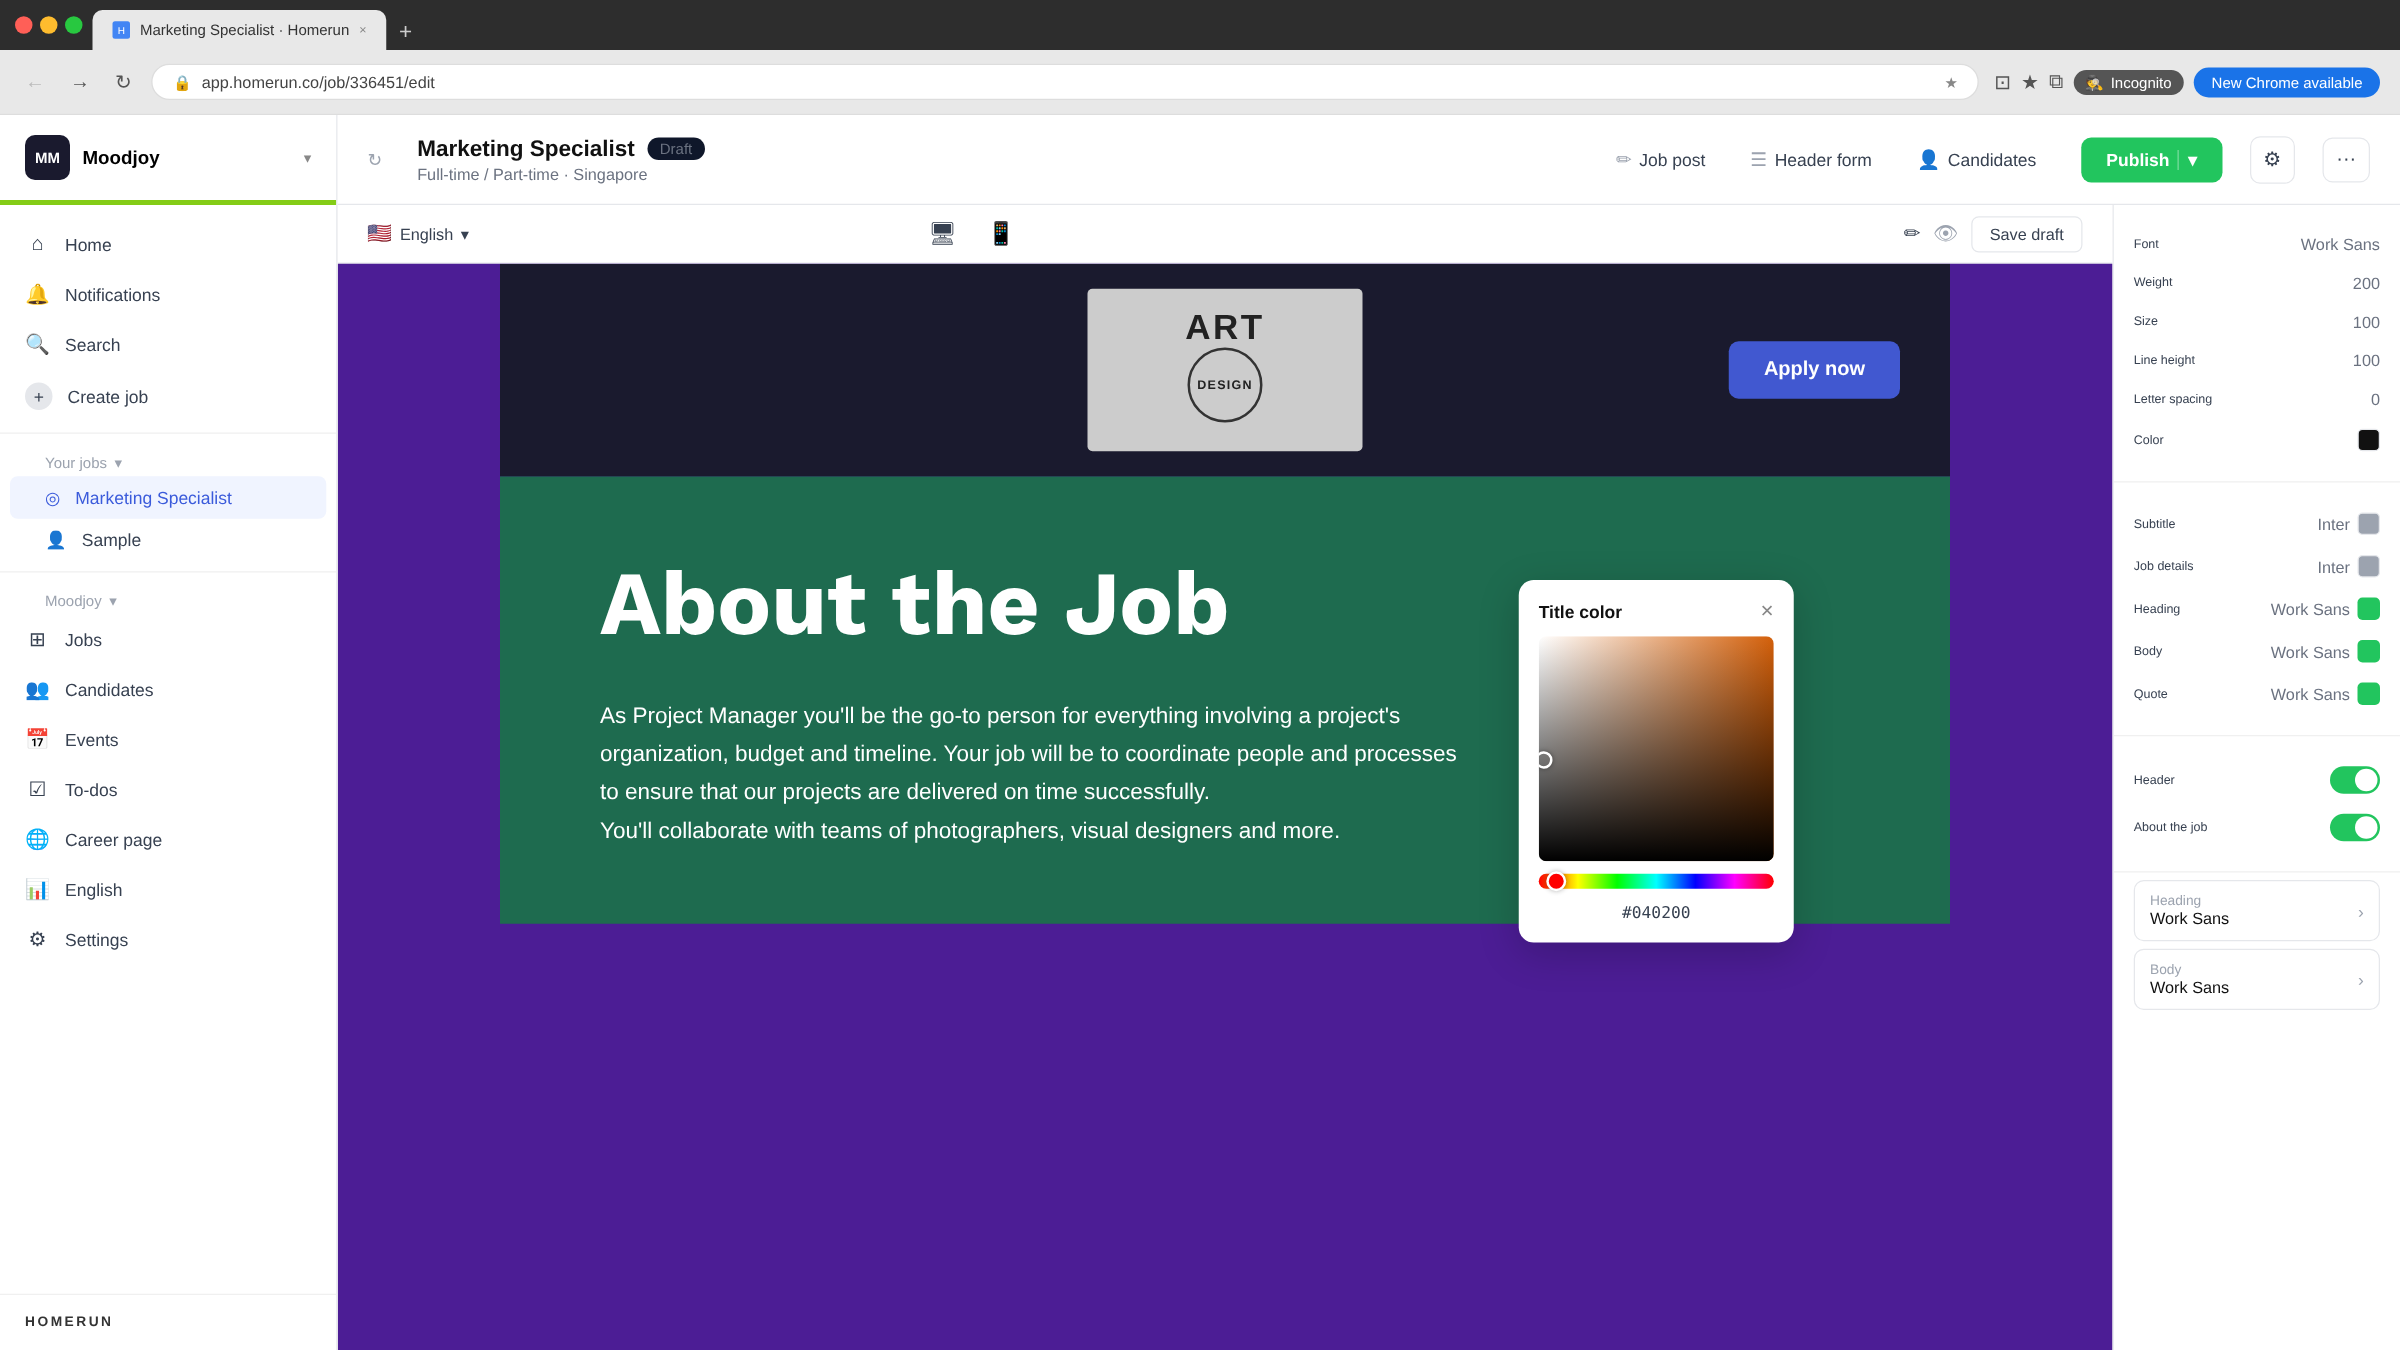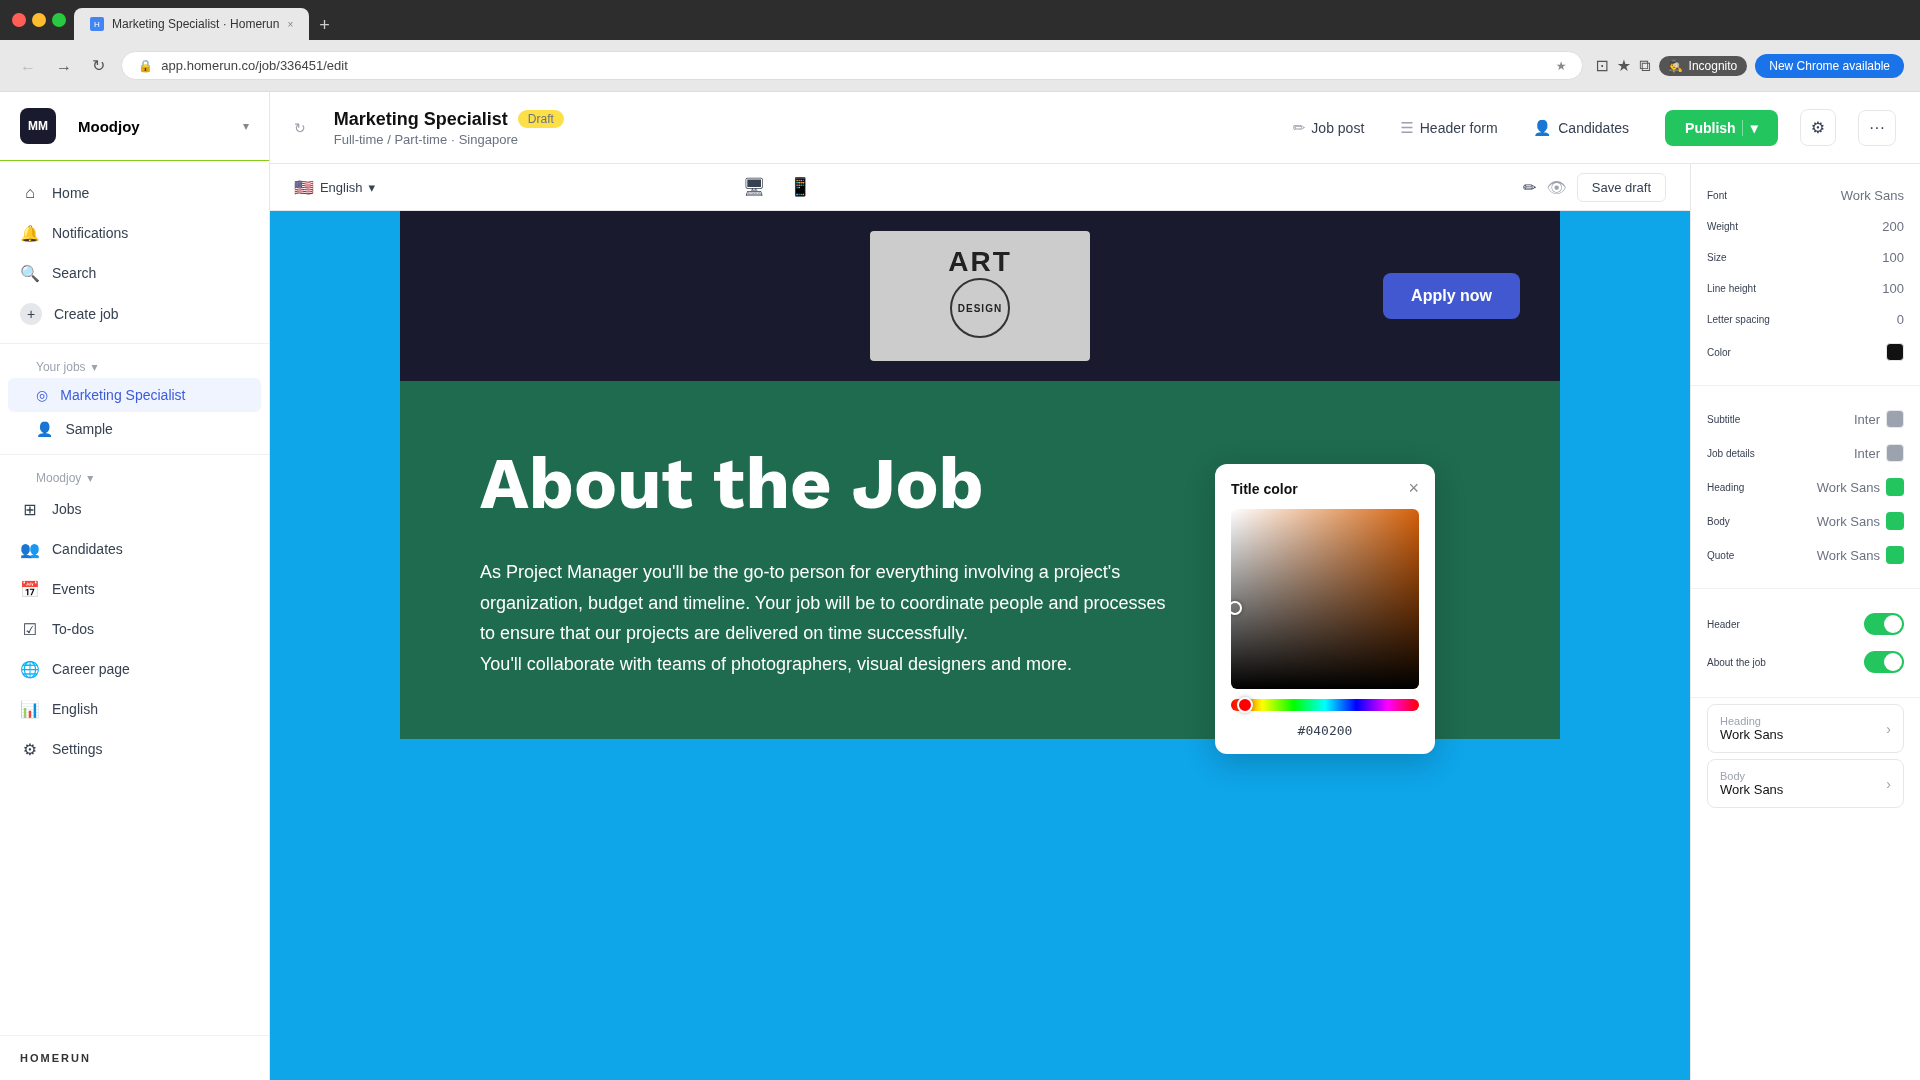--- a/index.html
+++ b/index.html
@@ -28,21 +28,21 @@
     .address-actions { display: flex; gap: 8px; align-items: center; }
     .addr-icon { font-size: 16px; color: #555; cursor: pointer; }
     .incognito-badge { background: #555; color: white; padding: 3px 10px; border-radius: 12px; font-size: 12px; display: flex; align-items: center; gap: 5px; }
     .new-chrome-badge { background: #1a73e8; color: white; padding: 5px 14px; border-radius: 16px; font-size: 12px; font-weight: 500; cursor: pointer; white-space: nowrap; }
 
     
     .app { display: flex; height: calc(1080px - 92px); }
 
     
     .sidebar { width: 270px; background: white; border-right: 1px solid #e5e7eb; display: flex; flex-direction: column; padding: 0; flex-shrink: 0; overflow-y: auto; }
-    .sidebar-header { padding: 16px 20px; display: flex; align-items: center; gap: 22px; border-bottom: 1px solid #84cc16; }
+    .sidebar-header { padding: 16px 20px; display: flex; align-items: center; gap: 10px; border-bottom: 4px solid #84cc16; }
     .avatar { width: 36px; height: 36px; background: #1a1a2e; border-radius: 8px; display: flex; align-items: center; justify-content: center; color: white; font-size: 12px; font-weight: 600; flex-shrink: 0; }
     .company-name { font-weight: 600; font-size: 15px; }
     .chevron-icon { color: #888; font-size: 12px; margin-left: auto; }
 
     .sidebar-nav { padding: 12px 0; }
     .nav-item { display: flex; align-items: center; gap: 12px; padding: 10px 20px; cursor: pointer; color: #374151; font-size: 14px; }
     .nav-item .icon { width: 20px; height: 20px; display: flex; align-items: center; justify-content: center; font-size: 16px; }
     .nav-divider { border: none; border-top: 1px solid #f0f0f0; margin: 8px 0; }
     .nav-section-label { padding: 8px 36px 4px; font-size: 12px; color: #9ca3af; font-weight: 500; display: flex; align-items: center; gap: 6px; }
     .nav-sub-item { display: flex; align-items: center; gap: 12px; padding: 9px 20px 9px 36px; cursor: pointer; color: #374151; font-size: 14px; }
@@ -52,38 +52,38 @@
     .homerun-logo { font-size: 11px; font-weight: 700; letter-spacing: 2px; color: #333; text-transform: uppercase; }
 
     
     .main { flex: 1; display: flex; flex-direction: column; overflow: hidden; }
 
     
     .topbar { background: white; border-bottom: 1px solid #e5e7eb; padding: 0 24px; height: 72px; display: flex; align-items: center; gap: 20px; }
     .job-title-area { flex: 1; }
     .job-title-row { display: flex; align-items: center; gap: 10px; }
     .job-title { font-size: 18px; font-weight: 600; color: #111; }
-    .draft-badge { background: #fde047; color: #6b7280; padding: 2px 10px; border-radius: 12px; font-size: 12px; font-weight: 500; }
+    .draft-badge { background: #0f172a; color: #6b7280; padding: 2px 10px; border-radius: 12px; font-size: 12px; font-weight: 500; }
     .job-meta { font-size: 13px; color: #6b7280; margin-top: 2px; }
     .refresh-icon { color: #9ca3af; font-size: 14px; cursor: pointer; margin-right: 8px; }
 
     .topbar-tabs { display: flex; gap: 4px; align-items: center; }
     .topbar-tab { display: flex; align-items: center; gap: 6px; padding: 8px 16px; border-radius: 8px; cursor: pointer; color: #374151; font-size: 14px; font-weight: 500; }
     .topbar-tab .tab-icon { font-size: 15px; color: #9ca3af; }
     .topbar-actions { display: flex; align-items: center; gap: 22px; margin-left: auto; }
     .publish-btn { background: #22c55e; color: white; border: none; padding: 10px 20px; border-radius: 8px; font-size: 14px; font-weight: 600; cursor: pointer; display: flex; align-items: center; gap: 6px; }
     .publish-btn .chevron { border-left: 1px solid rgba(255,255,255,0.4); padding-left: 8px; }
     .settings-icon-btn { background: none; border: 1px solid #e5e7eb; padding: 8px 10px; border-radius: 8px; cursor: pointer; font-size: 16px; color: #374151; }
     .more-btn { background: none; border: 1px solid #e5e7eb; padding: 8px 10px; border-radius: 8px; cursor: pointer; font-size: 16px; color: #374151; }
 
     
     .editor-area { flex: 1; display: flex; overflow: hidden; }
 
     
-    .preview { flex: 1; overflow-y: auto; background: #0ea5e9; }
+    .preview { flex: 1; overflow-y: auto; background: #4c1d95; }
 
     
     .editor-toolbar { background: white; border-bottom: 1px solid #e5e7eb; padding: 8px 24px; display: flex; align-items: center; gap: 16px; }
     .lang-selector { display: flex; align-items: center; gap: 6px; font-size: 13px; color: #374151; cursor: pointer; }
     .lang-flag { font-size: 16px; }
     .device-btns { display: flex; gap: 8px; margin: 0 auto; }
     .device-btn { background: none; border: none; font-size: 18px; cursor: pointer; color: #9ca3af; padding: 4px 8px; border-radius: 4px; }
     .device-btn.active { color: #374151; }
     .toolbar-right { display: flex; gap: 10px; align-items: center; margin-left: auto; }
     .edit-icon-btn { background: none; border: none; font-size: 16px; cursor: pointer; color: #374151; }

